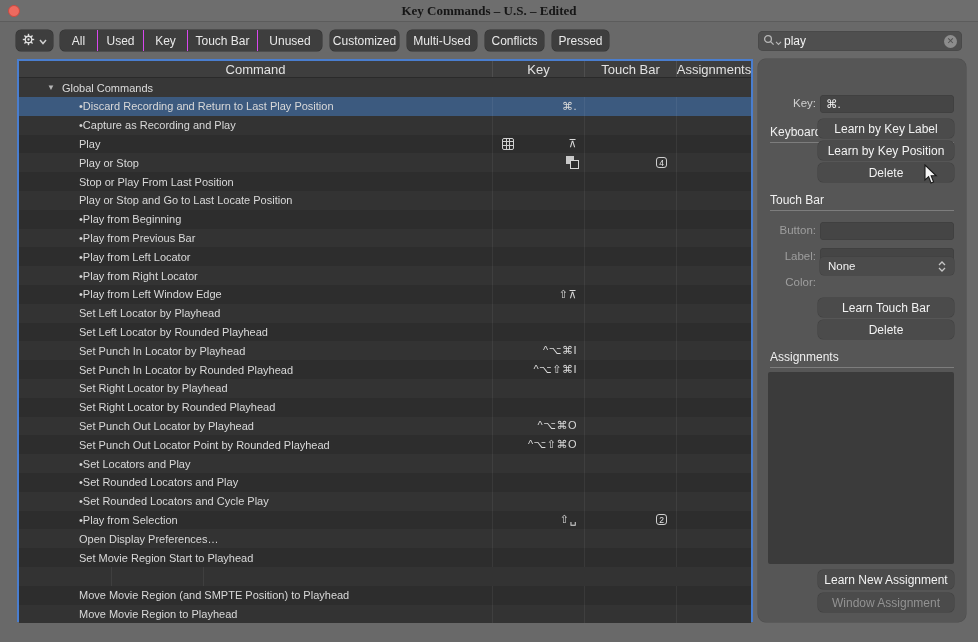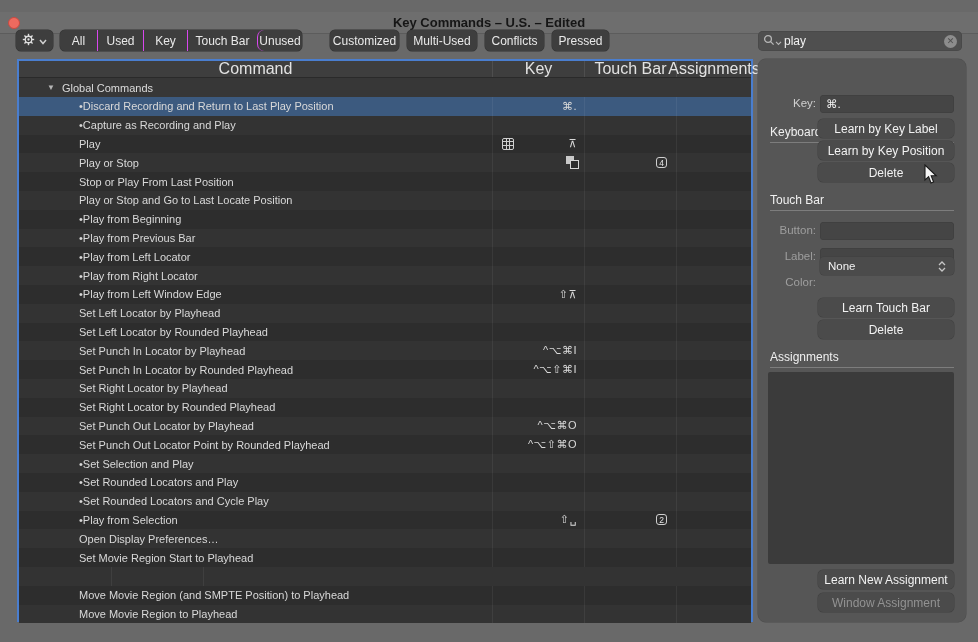--- a/index.html
+++ b/index.html
@@ -1,40 +1,40 @@
 <!DOCTYPE html>
 <html><head>
 <meta charset="utf-8">
 <style>
   * { margin:0; padding:0; box-sizing:border-box; }
   html,body { width:978px; height:642px; }
   body { font-family:"Liberation Sans","DejaVu Sans",sans-serif; -webkit-font-smoothing:antialiased; }
   #window { position:relative; width:978px; height:642px; background:#696969; overflow:hidden; }
 
   
-  #titlebar { position:absolute; left:0; top:12px; width:978px; height:22px; background:#6e6e6e; border-bottom:1px solid #5c5c5c; }
+  #titlebar { position:absolute; left:0; top:0; width:978px; height:22px; background:#6e6e6e; border-bottom:1px solid #5c5c5c;font-family:Liberation Serif, serif; }
   #close-btn { position:absolute; left:8px; top:5px; width:12px; height:12px; border-radius:50%; background:#ee6a5f; border:0.5px solid #c94a41; }
   #win-title { position:absolute; left:0; right:0; top:3px; text-align:center; font-size:13px; font-weight:600; color:#161616; }
 
   
   .tb-btn { position:absolute; top:30px; height:21px; background:#3e3e3e; border-radius:5px; color:#e9e9e9; font-size:12px;
             display:flex; align-items:center; justify-content:center; box-shadow:0 0 0 0.5px #333; }
   #gear-btn { left:16px; width:37px; gap:4px; }
   #segmented { position:absolute; left:60px; top:30px; height:21px; display:flex; background:#3e3e3e; border-radius:5px; box-shadow:0 0 0 0.5px #333; overflow:hidden; }
   .segment { height:21px; display:flex; align-items:center; justify-content:center; color:#e9e9e9; font-size:12px; }
   .segment + .segment { border-left:1px solid #d946ef; }
   #search-field { position:absolute; left:758px; top:31px; width:204px; height:20px; background:#4f4f4f; border-radius:5px;
                   display:flex; align-items:center; padding:0 5px; box-shadow:inset 0 0 0 0.5px #454545; }
   #search-text { color:#f2f2f2; font-size:12px; flex:1; margin-left:2px; }
   #search-clear { width:13px; height:13px; border-radius:50%; background:#8d8d8d; color:#4f4f4f; font-size:9px; line-height:13px; text-align:center; font-weight:700; }
 
   
   #table-wrap { position:absolute; left:17px; top:59px; width:736px; height:563px; border:2px solid #4a7ecf; background:#2e2e2e; }
   #table-header { display:flex; height:17px; background:#3e3e3e; border-bottom:1px solid #2a2a2a; }
-  .hcell { color:#e2e2e2; font-size:16px; display:flex; align-items:center; justify-content:center; }
+  .hcell { color:#e2e2e2; font-size:13px; display:flex; align-items:center; justify-content:center; }
   .hcell + .hcell { border-left:1px solid #4e4e4e; }
   .c-cmd  { width:473px; }
   .c-key  { width:92px; }
   .c-tb   { width:92px; }
   .c-asgn { width:75px; }
   #table-body .row { display:flex; height:18.8px; align-items:center; font-size:11px; color:#d9d9d9; }
   #table-body .row.odd  { background:#2d2d2d; }
   #table-body .row.even { background:#333333; }
   #table-body .row.selected { background:#3c5a7f; }
   #table-body .cell { height:100%; display:flex; align-items:center; }
@@ -111,21 +111,21 @@
           <polyline points="1,1 4,4.5 7,1" fill="none" stroke="#cfcfcf" stroke-width="1.5"></polyline>
         </svg>
     </span>
   </div>
 
   <div id="segmented">
       <div class="segment" style="width: 37px;">All</div>
       <div class="segment" style="width: 46px;">Used</div>
       <div class="segment" style="width: 44px;">Key</div>
       <div class="segment" style="width: 70px;">Touch Bar</div>
-      <div class="segment" style="width: 45px; border-radius: 7px;">Unused</div>
+      <div class="segment" style="width: 65px;">Unused</div>
     </div>
   <div id="filter-buttons">
       <div class="tb-btn" style="left: 330px; width: 69px;">Customized</div>
       <div class="tb-btn" style="left: 407px; width: 70px;">Multi-Used</div>
       <div class="tb-btn" style="left: 485px; width: 59px;">Conflicts</div>
       <div class="tb-btn" style="left: 552px; width: 57px;">Pressed</div>
     </div>
 
   <div id="search-field">
     <span>
@@ -325,21 +325,21 @@
             <span>Set Punch Out Locator Point by Rounded Playhead</span>
           </div>
           <div class="cell c-key key-cell">
             <span class="key-text">^⌥⇧⌘O</span>
           </div>
           <div class="cell c-tb tb-cell"></div>
           <div class="cell c-asgn"></div>
         </div>
         <div class="row even">
           <div class="cell c-cmd cmd-cell">
-            <span>•Set Selection and Play</span>
+            <span>•Set Locators and Play</span>
           </div>
           <div class="cell c-key key-cell"></div>
           <div class="cell c-tb tb-cell"></div>
           <div class="cell c-asgn"></div>
         </div>
         <div class="row odd">
           <div class="cell c-cmd cmd-cell">
             <span>•Set Rounded Locators and Play</span>
           </div>
           <div class="cell c-key key-cell"></div>

